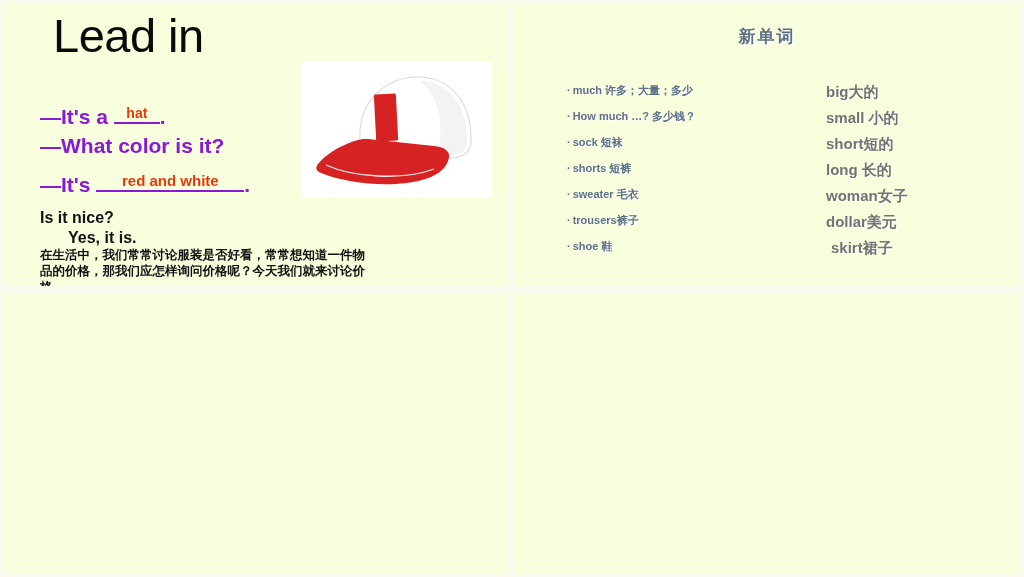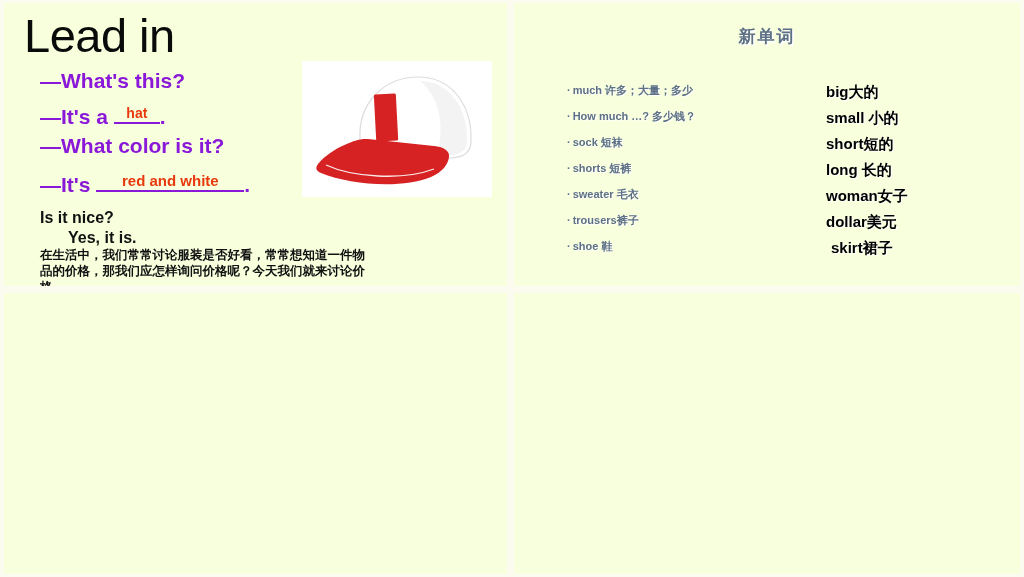--- a/index.html
+++ b/index.html
@@ -19,21 +19,21 @@
     background:#f8ffdd;
     overflow:hidden;
   }
   #panel-lead-in   {left:4px;  top:3px;   width:503px; height:283px;}
   #panel-new-words {left:514px;top:3px;   width:506px; height:283px;}
   #panel-socks     {left:4px;  top:293px; width:503px; height:281px;}
   #panel-shorts    {left:514px;top:293px; width:506px; height:281px;}
 
   
   .lead-title{
-    position:absolute;left:20px;top:8px;
+    position:absolute;left:49px;top:8px;
     font-size:47px;line-height:1.05;font-weight:400;color:#0a0a0a;
     letter-spacing:-0.5px;
   }
   .qa-purple{
     position:absolute;
     color:#8a18d8;font-weight:bold;font-size:21px;
     white-space:nowrap;
   }
   #lead-q1{left:36px;top:66px;}
   #lead-q2{left:36px;top:98px;}
@@ -77,38 +77,37 @@
   .nw-list{position:absolute;left:53px;top:80px;}
   .nw-row{height:26px;position:relative;white-space:nowrap;}
   .nw-left{
     position:absolute;left:0;top:0;
     font-size:11px;font-weight:bold;color:#5d7086;
     text-shadow:1.2px 1.2px 0 rgba(255,255,255,.9);
   }
   .nw-left .bullet{color:#5d7086;margin-right:2px;}
   .nw-right{
     position:absolute;left:259px;top:0;
-    font-size:15px;font-weight:bold;color:#000000;
+    font-size:15px;font-weight:bold;color:#737373;
     text-shadow:1.2px 1.2px 0 rgba(255,255,255,.9);
   }
   .nw-right.indent{left:264px;}
 
   
   .photo svg{display:block;width:100%;height:100%;}
 </style>
 </head>
 <body>
 
 <div class="slide">
 
   <div class="panel" id="panel-lead-in">
 
     <div class="lead-title">Lead in</div>
 
-    <div class="qa-purple" id="lead-q1">—What's this?</div>
 
     <div class="qa-purple" id="lead-q2">
       <span>—It's a</span>
       <span class="blank" style="width:46px;height:21px;">
         <span class="ans" style="font-size:14px;">hat</span>
       </span><span>.</span>
     </div>
 
     <div class="qa-purple" id="lead-q3">—What color is it?</div>
 

